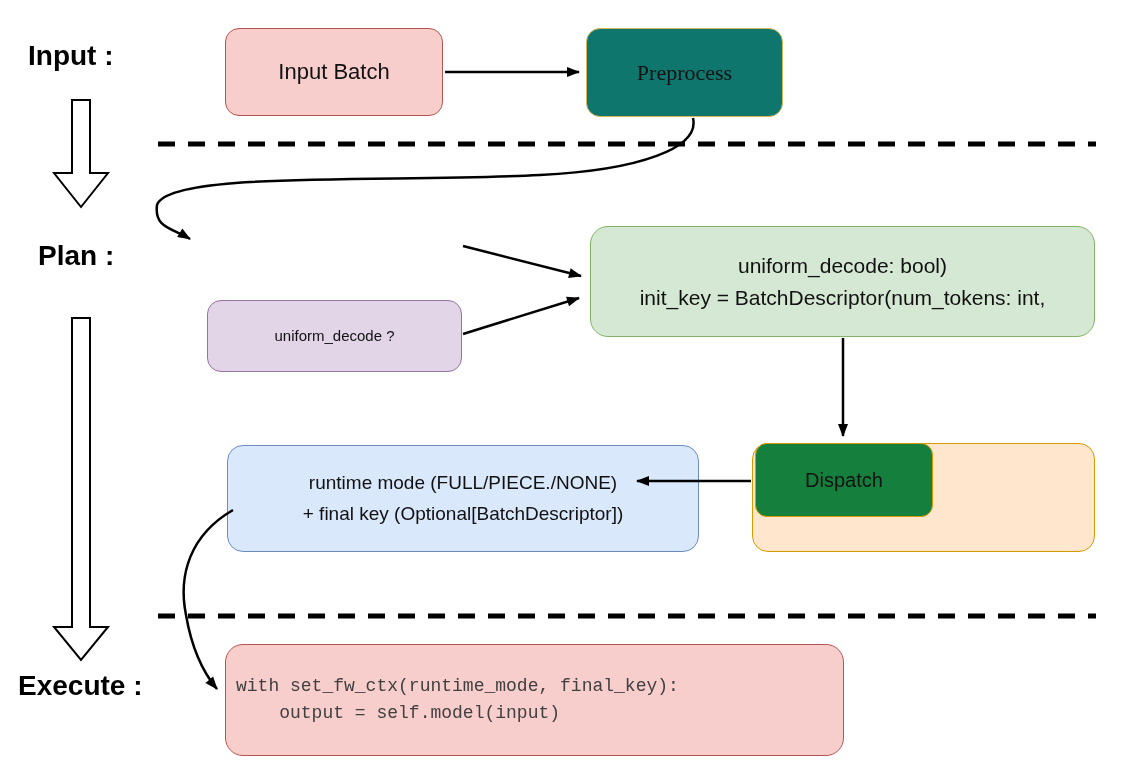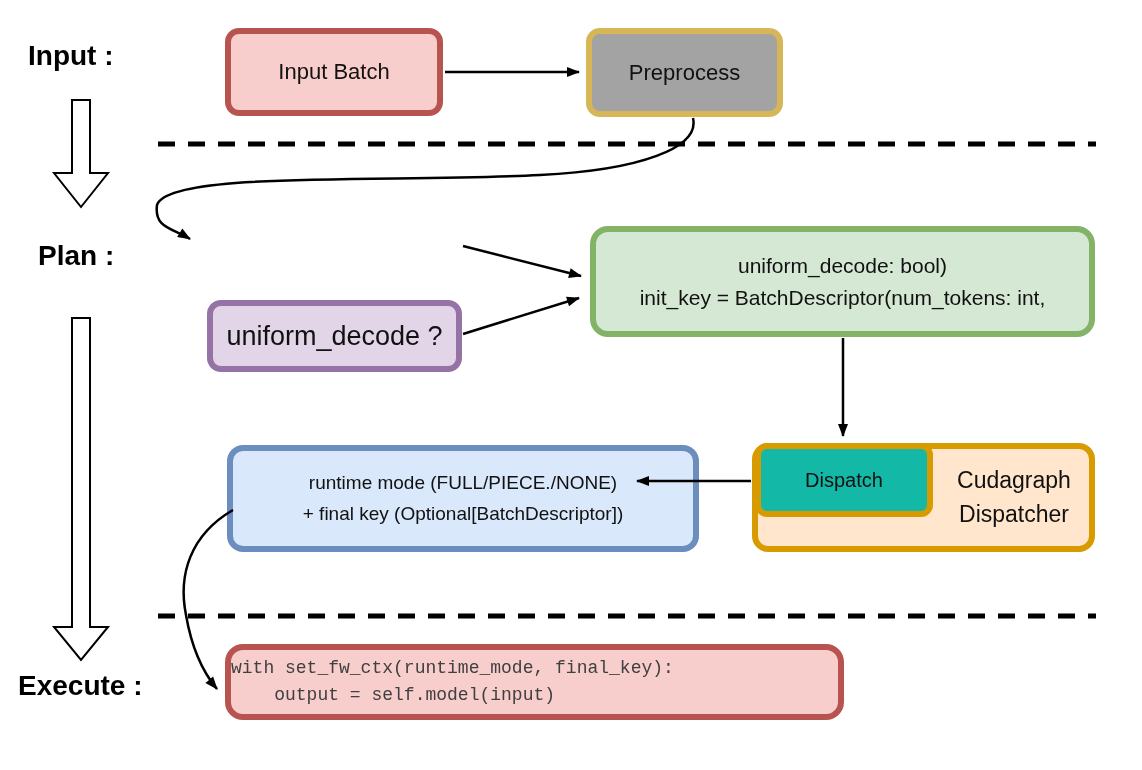--- a/index.html
+++ b/index.html
@@ -8,55 +8,55 @@
     width:1142px;height:770px;
     background:#ffffff;
     font-family:"Liberation Sans",sans-serif;
     overflow:hidden;
   }
   .node{
     position:absolute;
     display:flex;flex-direction:column;
     align-items:center;justify-content:center;
     text-align:center;
-    border:6px solid #737373;
+    border:1px solid #737373;
     border-radius:14px;
     box-sizing:border-box;
     color:#111;
     line-height:1.35;
   }
   .lbl{
     position:absolute;
     font-weight:bold;
     font-size:28px;
     color:#000;
     white-space:nowrap;
   }
   
   .red    {background:#f8cecc;border-color:#b85450;}
-  .yellow {background:#a3a3a3;border-color:#d6b656;}
+  .yellow {background:#0f766e;border-color:#d6b656;font-family:Liberation Serif, serif;}
   .purple {background:#e1d5e7;border-color:#9673a6;}
   .green  {background:#d5e8d4;border-color:#82b366;}
   .blue   {background:#dae8fc;border-color:#6c8ebf;}
   .orange-light{background:#ffe6cc;border-color:#d79b00;}
-  .orange-dark {background:#14b8a6;border-color:#d79b00;}
+  .orange-dark {background:#15803d;border-color:#d79b00;}
 
   #input-batch   {left:225px;top:28px; width:218px;height:88px; font-size:22px;}
   #preprocess    {left:586px;top:28px; width:197px;height:89px; font-size:22px;}
   #cg-padding    {left:207px;top:209px;width:255px;height:72px; font-size:23px;}
-  #uniform-decode{left:207px;top:300px;width:255px;height:72px; font-size:27px;}
+  #uniform-decode{left:207px;top:300px;width:255px;height:72px; font-size:15px;}
   #init-key      {left:590px;top:226px;width:505px;height:111px;font-size:21px;border-radius:18px;line-height:1.5;}
   #dispatcher-outer{left:752px;top:443px;width:343px;height:109px;border-radius:16px;}
   #dispatch      {left:755px;top:443px;width:178px;height:74px; font-size:20px;border-radius:12px;}
   #dispatcher-label{left:933px;top:443px;width:162px;height:109px;position:absolute;
     display:flex;flex-direction:column;align-items:center;justify-content:center;
     font-size:23px;color:#111;line-height:1.45;}
   #runtime-mode  {left:227px;top:445px;width:472px;height:107px;font-size:19px;border-radius:16px;line-height:1.6;}
-  #execute-code  {left:225px;top:644px;width:619px;height:76px;border-radius:18px;
-    align-items:flex-start;justify-content:center;text-align:left;padding-left:0;
+  #execute-code  {left:225px;top:644px;width:619px;height:112px;border-radius:18px;
+    align-items:flex-start;justify-content:center;text-align:left;padding-left:10px;
     font-family:"Liberation Mono","DejaVu Sans Mono",monospace;font-size:18px;color:#404040;line-height:1.5;}
   #execute-code span{white-space:pre;}
   #lbl-input  {left:28px;top:40px;}
   #lbl-plan   {left:38px;top:240px;}
   #lbl-execute{left:18px;top:670px;}
   #arrows{position:absolute;left:0;top:0;pointer-events:none;}
 </style>
 </head>
 <body>
 
@@ -80,24 +80,20 @@
   </div>
 
   <div class="node green" id="init-key">
     <span>uniform_decode: bool)</span>
     <span>init_key = BatchDescriptor(num_tokens: int,</span>
   </div>
 
   <div class="node orange-light" id="dispatcher-outer"></div>
   <div class="node orange-dark" id="dispatch">
     <span>Dispatch</span>
-  </div>
-  <div id="dispatcher-label">
-    <span>Cudagraph</span>
-    <span>Dispatcher</span>
   </div>
 
   <div class="node blue" id="runtime-mode">
     <span>runtime mode (FULL/PIECE./NONE)</span>
     <span>+ final key (Optional[BatchDescriptor])</span>
   </div>
 
   <div class="node red" id="execute-code">
     <span>with set_fw_ctx(runtime_mode, final_key):</span>
     <span>    output = self.model(input)</span>

